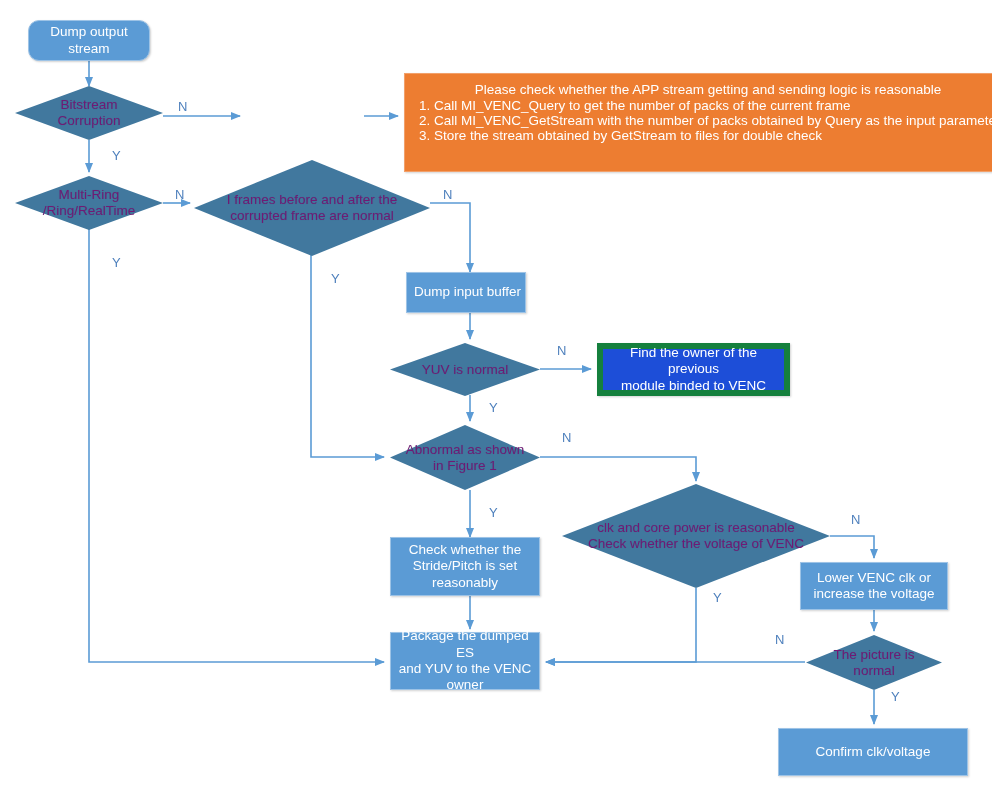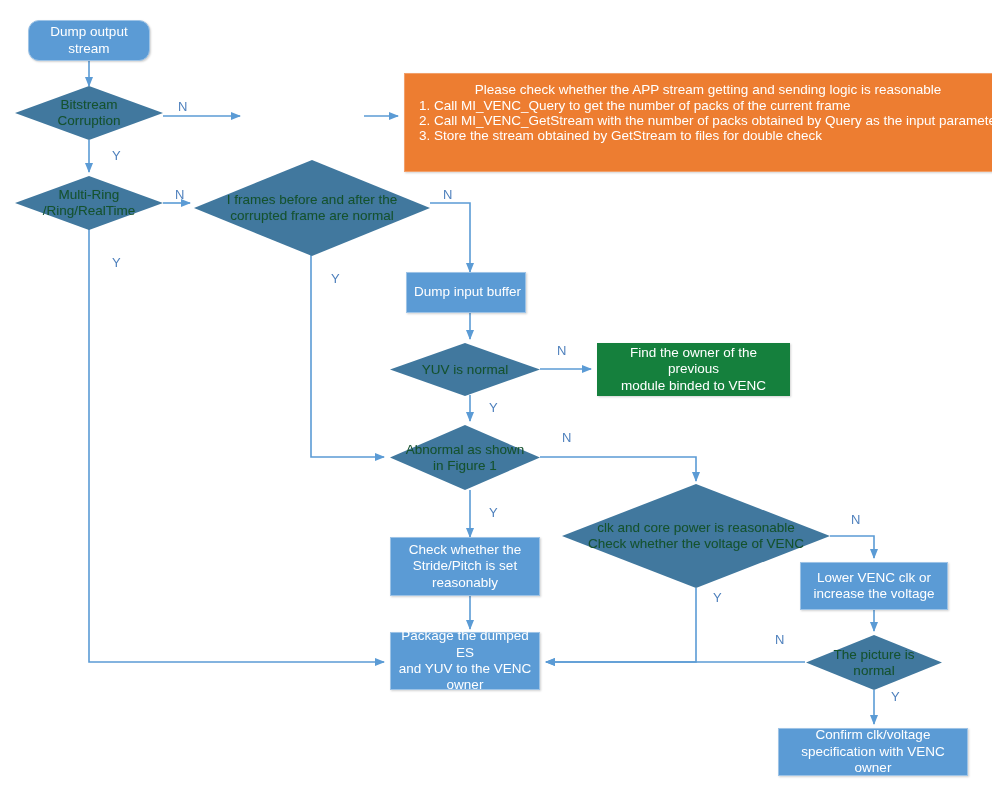--- a/index.html
+++ b/index.html
@@ -36,22 +36,22 @@
     line-height: 1.22;
   }
   .proc {
     background: #5B9BD5;
     border: 1px solid #9DC3E6;
     font-size: 13.5px;
     padding: 2px 4px;
     box-shadow: 1px 1px 2px rgba(0,0,0,0.18);
   }
   .orange {
-    background: #15803d;
-    border: 1px solid #15803d;
+    background: #1d4ed8;
+    border: 6px solid #15803d;
     font-size: 13.5px;
     padding: 2px 6px;
     box-shadow: 1px 1px 2px rgba(0,0,0,0.18);
   }
   .orange-big {
     background: #ED7D31;
     border: 1px solid #F2A06A;
     font-size: 13.5px;
     display: block;
     text-align: left;
@@ -78,21 +78,21 @@
     top: 0;
     width: 100%;
     height: 100%;
     display: block;
   }
   .decision-label {
     position: absolute;
     left: 50%;
     top: 50%;
     transform: translate(-50%, -50%);
-    color: #14532d;
+    color: #701a75;
     font-size: 13.5px;
     text-align: center;
     line-height: 1.2;
     white-space: nowrap;
     z-index: 3;
     text-shadow: 0 0 1px rgba(0,0,0,0.12);
   }
   .edge-label {
     position: absolute;
     color: #4F81BD;
@@ -263,21 +263,20 @@
     </svg>
     <div class="decision-label">
       <div>The picture is</div>
       <div>normal</div>
     </div>
   </div>
 
   <div class="node proc" style="left:778px; top:728px; width:190px; height:48px;">
     <div>
       <div>Confirm clk/voltage</div>
-      <div>specification with VENC owner</div>
     </div>
   </div>
 
   <div class="edge-label" style="left:178px; top:100px;">N</div>
   <div class="edge-label" style="left:112px; top:149px;">Y</div>
   <div class="edge-label" style="left:175px; top:188px;">N</div>
   <div class="edge-label" style="left:112px; top:256px;">Y</div>
   <div class="edge-label" style="left:443px; top:188px;">N</div>
   <div class="edge-label" style="left:331px; top:272px;">Y</div>
   <div class="edge-label" style="left:557px; top:344px;">N</div>

